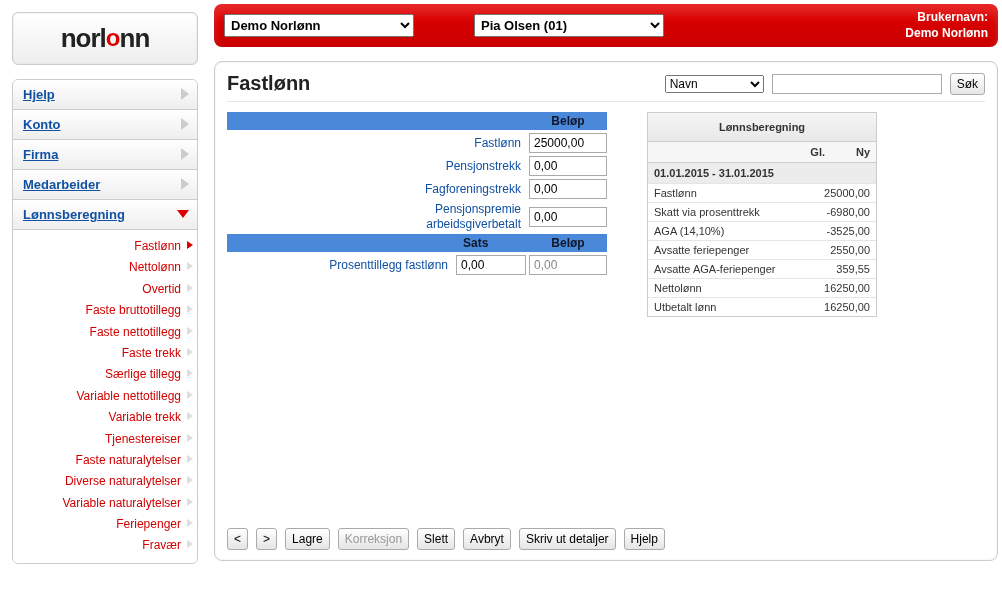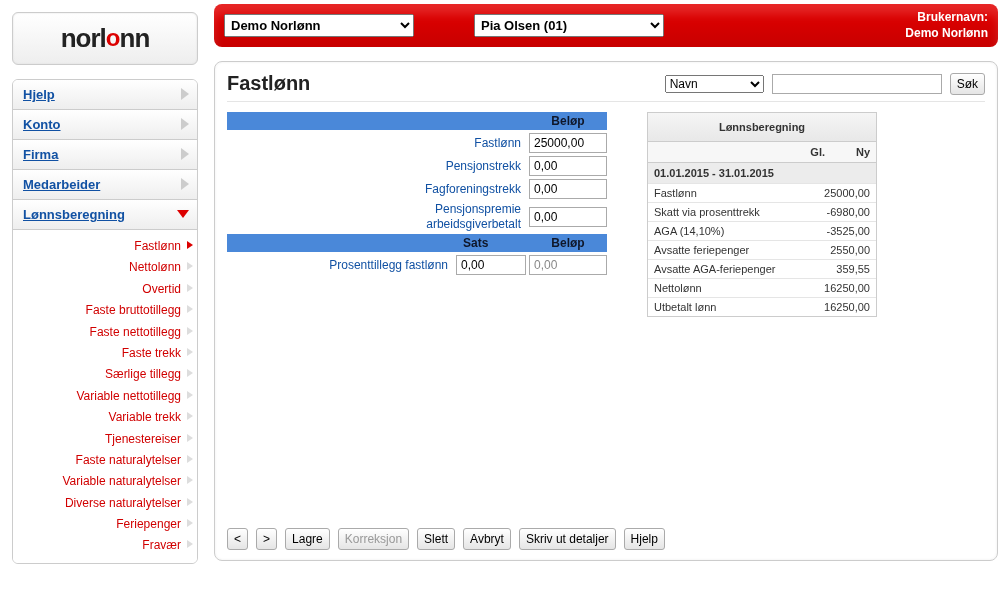--- a/index.html
+++ b/index.html
@@ -208,22 +208,22 @@
         <div class="sub-item"><span>Nettolønn</span><span class="tri2"></span></div>
         <div class="sub-item"><span>Overtid</span><span class="tri2"></span></div>
         <div class="sub-item"><span>Faste bruttotillegg</span><span class="tri2"></span></div>
         <div class="sub-item"><span>Faste nettotillegg</span><span class="tri2"></span></div>
         <div class="sub-item"><span>Faste trekk</span><span class="tri2"></span></div>
         <div class="sub-item"><span>Særlige tillegg</span><span class="tri2"></span></div>
         <div class="sub-item"><span>Variable nettotillegg</span><span class="tri2"></span></div>
         <div class="sub-item"><span>Variable trekk</span><span class="tri2"></span></div>
         <div class="sub-item"><span>Tjenestereiser</span><span class="tri2"></span></div>
         <div class="sub-item"><span>Faste naturalytelser</span><span class="tri2"></span></div>
+        <div class="sub-item"><span>Diverse naturalytelser</span><span class="tri2"></span></div>
         <div class="sub-item"><span>Variable naturalytelser</span><span class="tri2"></span></div>
-        <div class="sub-item"><span>Diverse naturalytelser</span><span class="tri2"></span></div>
         <div class="sub-item"><span>Feriepenger</span><span class="tri2"></span></div>
         <div class="sub-item"><span>Fravær</span><span class="tri2"></span></div>
       </div>
     </div>
   </div>
 
   <div class="right-col">
     <div class="red-bar">
       <select><option>Demo Norlønn</option></select>
       <select><option>Pia Olsen (01)</option></select>

